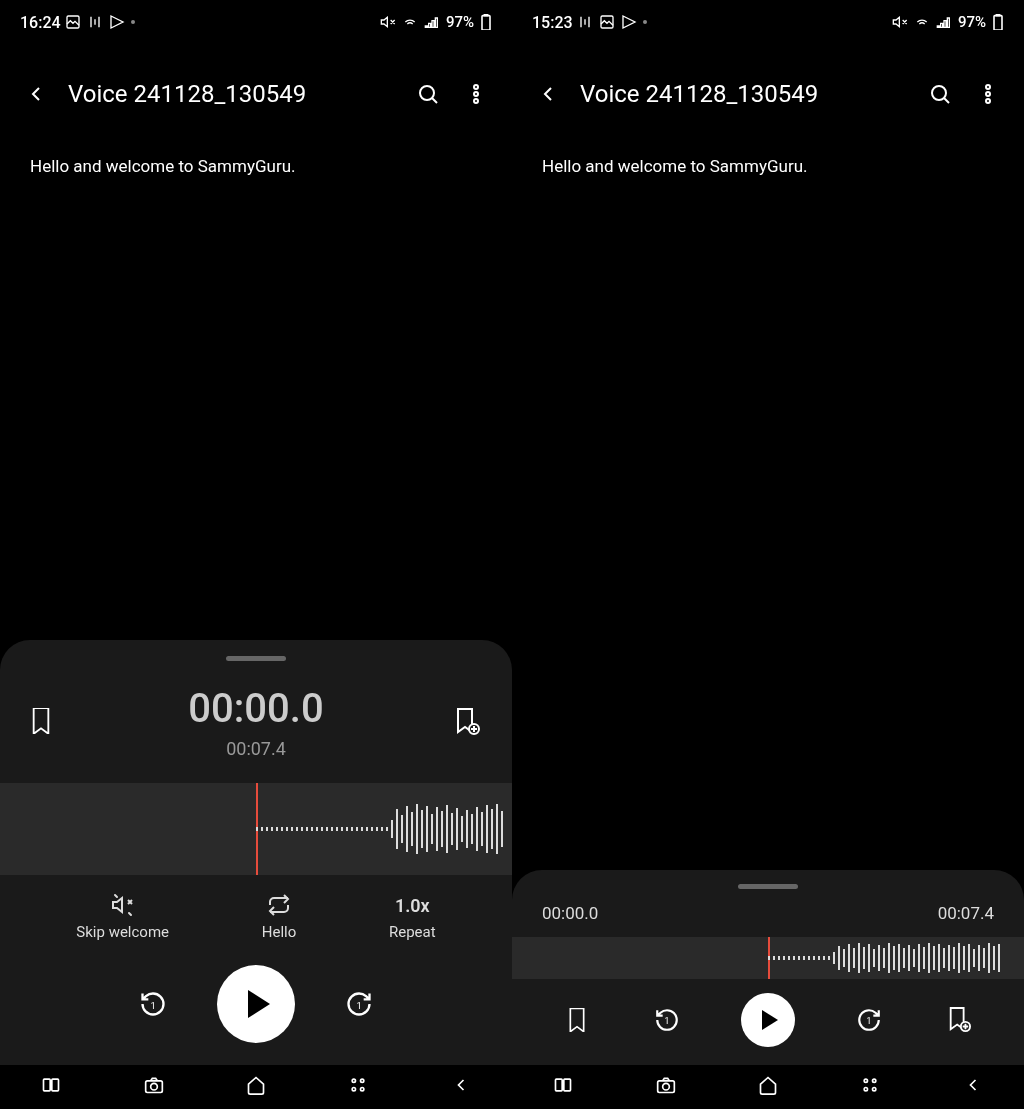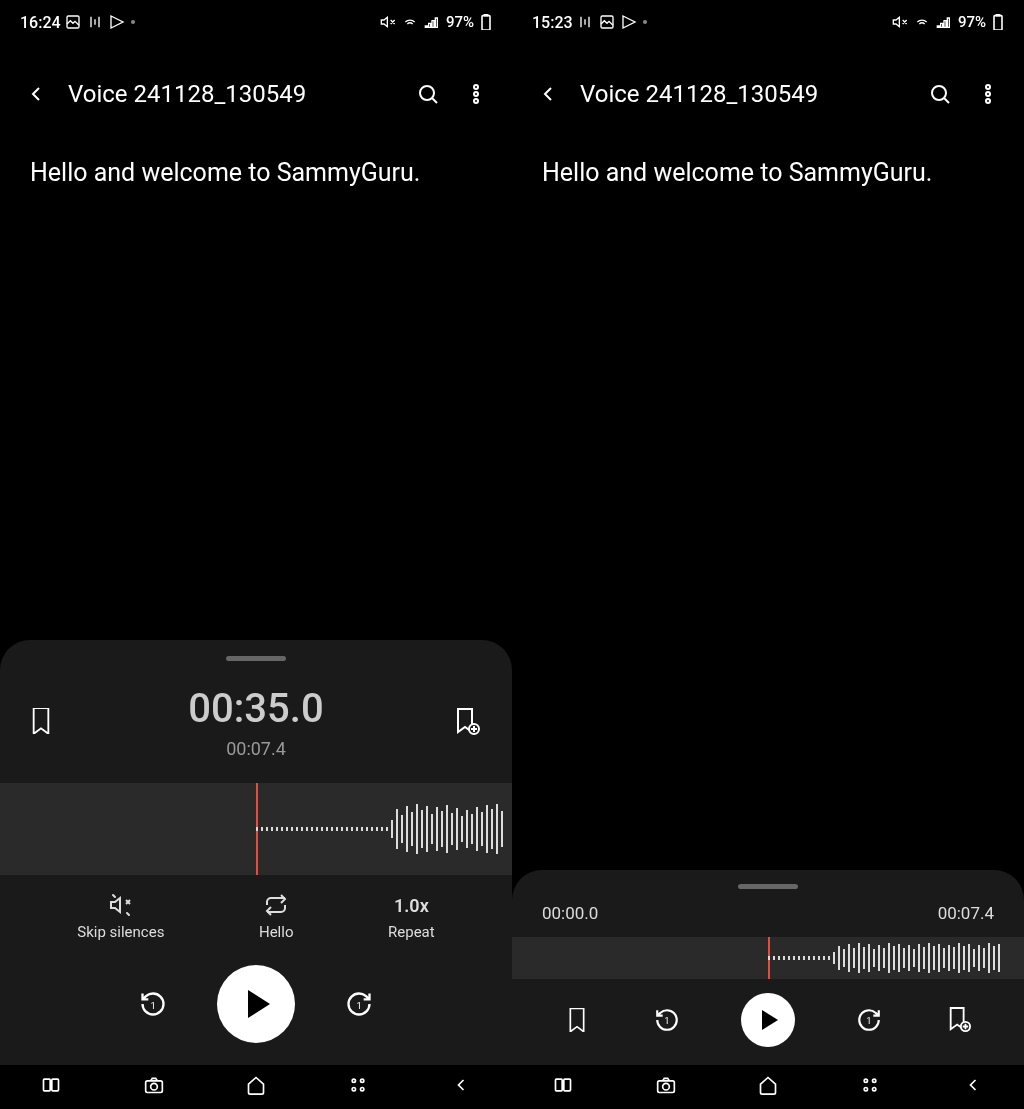--- a/index.html
+++ b/index.html
@@ -52,21 +52,21 @@
     height: 32px;
     display: flex;
     align-items: center;
     justify-content: center;
     cursor: pointer;
     color: #fff;
   }
   
   .transcript-area {
     padding: 10px 30px;
-    font-size: 25px;
+    font-size: 17px;
     line-height: 1.5;
     flex: 1;
   }
   
   .player-expanded {
     background: #1a1a1a;
     border-radius: 30px 30px 0 0;
     padding: 16px 0 0 0;
   }
   .handle {
@@ -298,21 +298,21 @@
 
   <div class="player-expanded">
     <div class="handle"></div>
     <div class="time-row">
       <div class="bookmark-btn">
         <svg width="22" height="26" viewBox="0 0 24 28" fill="#fff" stroke="none">
             <path d="M4 0h16v28l-8-6-8 6V0z"></path>
           </svg>
       </div>
       <div class="time-display">
-        <div class="current-time"><span>00:35.</span><span class="dec">0</span></div>
+        <div class="current-time"><span>00:00.</span><span class="dec">0</span></div>
         <div class="total-time">00:07.4</div>
       </div>
       <div class="bookmark-add-btn">
         <svg width="26" height="28" viewBox="0 0 26 28">
             <path d="M4 1h14v23l-7-5-7 5V1z"></path>
             <circle cx="20" cy="21" r="5" fill="#1a1a1a"></circle>
             <path d="M20 18v6M17 21h6"></path>
           </svg>
       </div>
     </div>
@@ -374,21 +374,21 @@
     </div>
 
     <div class="player-options">
       <div class="player-opt">
         <div class="opt-icon">
           <svg width="24" height="24" viewBox="0 0 24 24">
               <path d="M11 5L6 9H2v6h4l5 4V5zM17 7l4 4M21 7l-4 4"></path>
               <path d="M4 2l2 2M20 22l-2-2" stroke-linecap="round"></path>
             </svg>
         </div>
-        <span>Skip silences</span>
+        <span>Skip welcome</span>
       </div>
       <div class="player-opt">
         <div class="opt-icon">
           <svg width="24" height="24" viewBox="0 0 24 24">
               <path d="M17 2l4 4-4 4M3 12V9a4 4 0 014-4h14M7 22l-4-4 4-4M21 12v3a4 4 0 01-4 4H3"></path>
             </svg>
         </div>
         <span>Hello</span>
       </div>
       <div class="player-opt">

